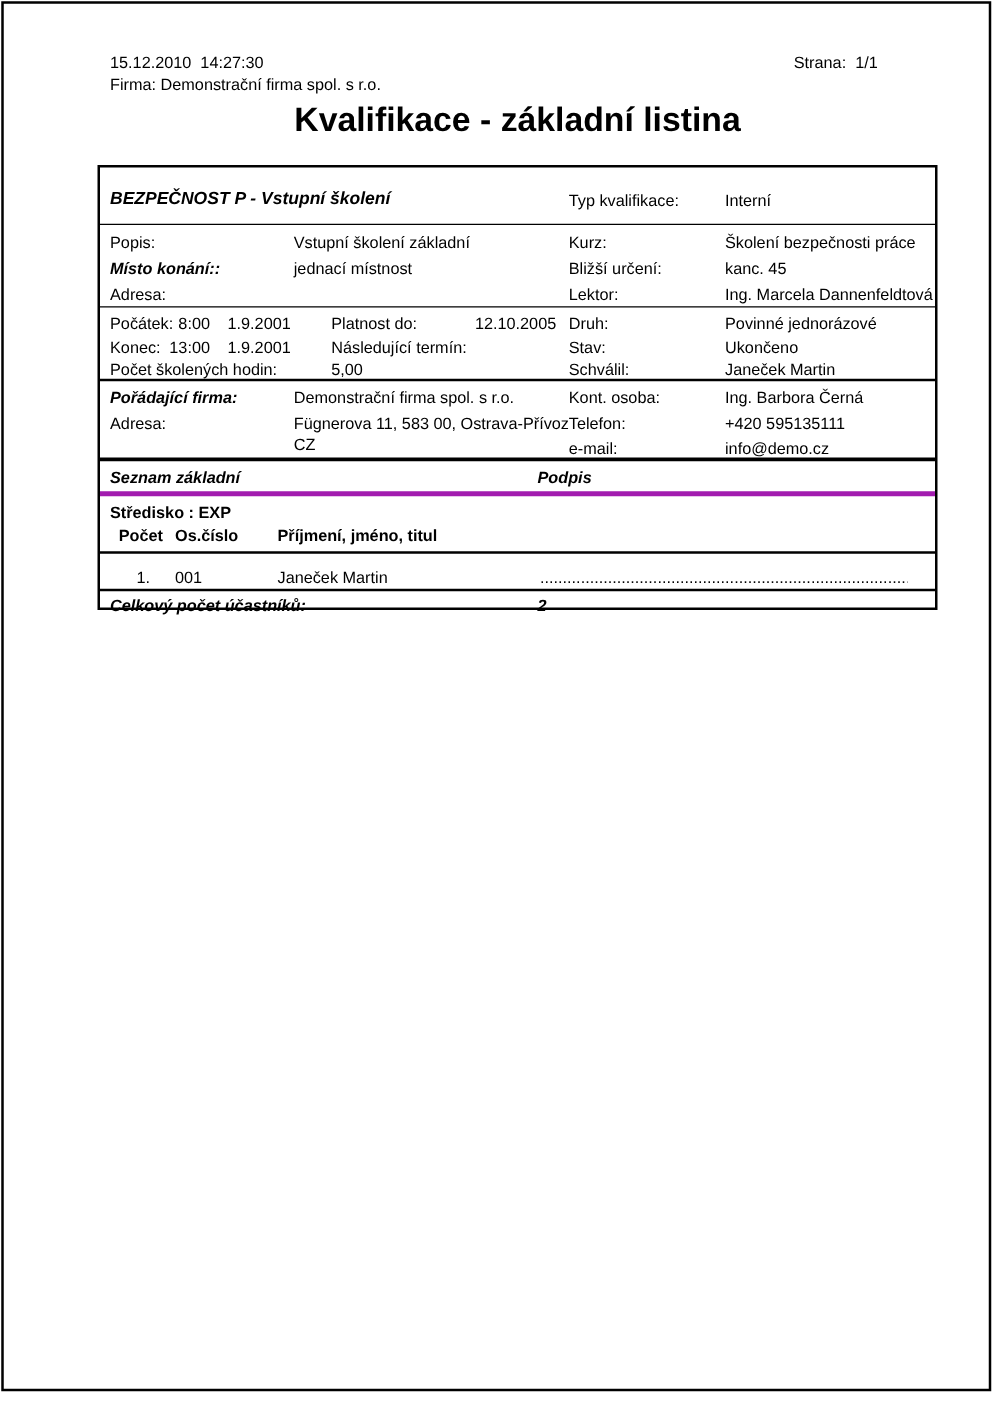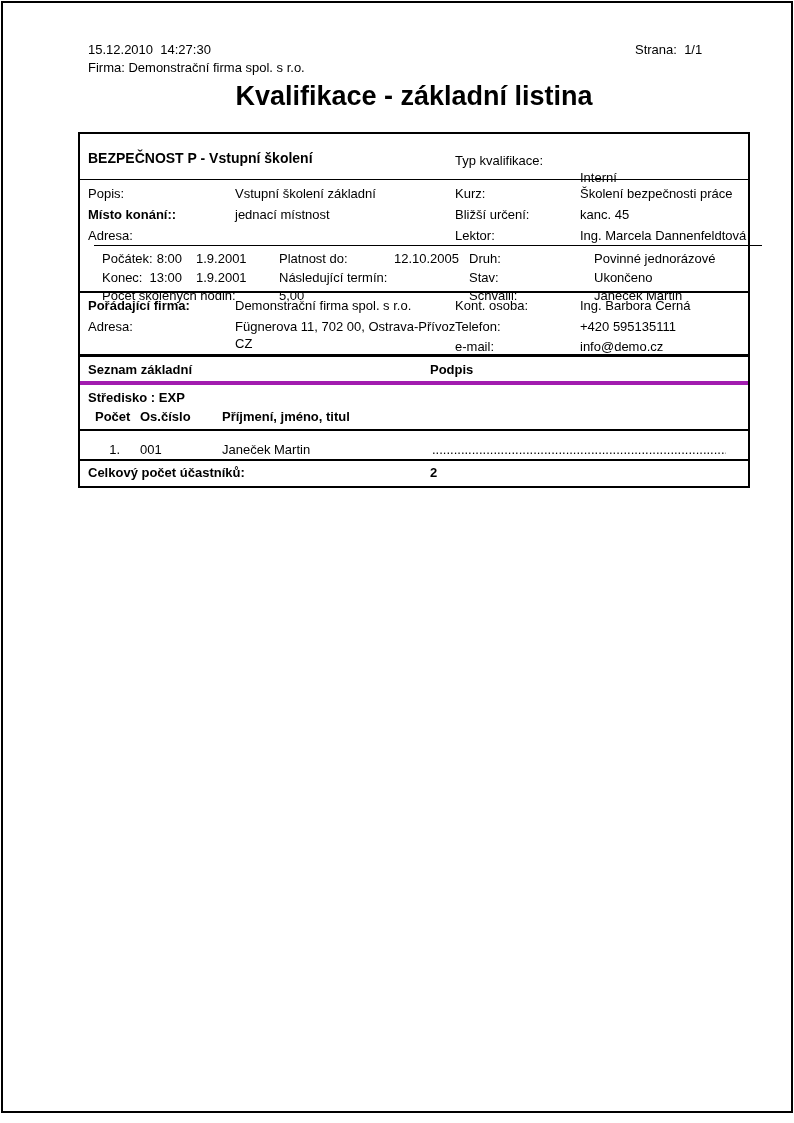--- a/index.html
+++ b/index.html
@@ -4,34 +4,34 @@
 <style>
   html,body{margin:0;padding:0;background:#fff;}
   body{
     width:794px;height:1123px;
     font-family:"Liberation Sans","DejaVu Sans",sans-serif;
     font-size:13px;color:#000;
   }
   .page{position:relative;width:794px;height:1123px;background:#fff;overflow:hidden;}
   .page-frame{position:absolute;left:1px;top:1px;width:788px;height:1108px;border:2px solid #000;}
   .t{position:absolute;white-space:pre;line-height:15px;}
-  .b{font-weight:bold;}
+  .b{font-weight:bold;font-style:italic;}
   .r{text-align:right;}
   .report-title{
     position:absolute;left:78px;top:80px;width:672px;
     text-align:center;font-size:27px;font-weight:bold;line-height:32px;white-space:pre;
   }
   .report{
     position:absolute;left:78px;top:132px;width:672px;height:356px;
     border:2px solid #000;box-sizing:border-box;background:#fff;
   }
   .sec{position:relative;box-sizing:border-box;width:100%;}
   .s1{height:45px;}
   .s2{height:66px;border-top:1px solid #000;}
-  .s3{height:46px;border-top:1px solid #000;margin-left:14px;}
+  .s3{height:58px;border-top:1px solid #000;}
   .s4{height:63px;border-top:2px solid #000;}
   .s5{height:27px;border-top:3px solid #000;}
   .s6{height:48px;border-top:4px solid #a21caf;font-weight:bold;}
   .s7{height:30px;border-top:2px solid #000;}
   .s8{height:23px;border-top:2px solid #000;}
   .qname{font-size:14px;}
   .dots{overflow:hidden;width:294px;}
 </style>
 </head>
 <body>
@@ -42,21 +42,21 @@
   <div class="t" style="left:88px;top:42px;">15.12.2010  14:27:30</div>
   <div class="t" style="left:635px;top:42px;">Strana:  1/1</div>
   <div class="t" style="left:88px;top:60px;">Firma: Demonstrační firma spol. s r.o.</div>
   <div class="report-title">Kvalifikace - základní listina</div>
 
   <div class="report">
 
     <div class="sec s1">
       <div class="t b qname" style="left:8px;top:17px;">BEZPEČNOST P - Vstupní školení</div>
       <div class="t" style="left:375px;top:19px;">Typ kvalifikace:</div>
-      <div class="t" style="left:500px;top:36px;">Interní</div>
+      <div class="t" style="left:500px;top:19px;">Interní</div>
     </div>
 
     <div class="sec s2">
       <div class="t" style="left:8px;top:6px;">Popis:</div>
       <div class="t" style="left:155px;top:6px;">Vstupní školení základní</div>
       <div class="t" style="left:375px;top:6px;">Kurz:</div>
       <div class="t" style="left:500px;top:6px;">Školení bezpečnosti práce</div>
 
       <div class="t b" style="left:8px;top:27px;">Místo konání::</div>
       <div class="t" style="left:155px;top:27px;">jednací místnost</div>
@@ -91,21 +91,21 @@
       <div class="t" style="left:500px;top:42px;">Janeček Martin</div>
     </div>
 
     <div class="sec s4">
       <div class="t b" style="left:8px;top:5px;">Pořádající firma:</div>
       <div class="t" style="left:155px;top:5px;">Demonstrační firma spol. s r.o.</div>
       <div class="t" style="left:375px;top:5px;">Kont. osoba:</div>
       <div class="t" style="left:500px;top:5px;">Ing. Barbora Černá</div>
 
       <div class="t" style="left:8px;top:26px;">Adresa:</div>
-      <div class="t" style="left:155px;top:26px;">Fügnerova 11, 702 00, Ostrava-Přívoz</div>
+      <div class="t" style="left:155px;top:26px;">Fügnerova 11, 583 00, Ostrava-Přívoz</div>
       <div class="t" style="left:155px;top:43px;">CZ</div>
       <div class="t" style="left:375px;top:26px;">Telefon:</div>
       <div class="t" style="left:500px;top:26px;">+420 595135111</div>
       <div class="t" style="left:375px;top:46px;">e-mail:</div>
       <div class="t" style="left:500px;top:46px;">info@demo.cz</div>
     </div>
 
     <div class="sec s5">
       <div class="t b" style="left:8px;top:5px;">Seznam základní</div>
       <div class="t b" style="left:350px;top:5px;">Podpis</div>

